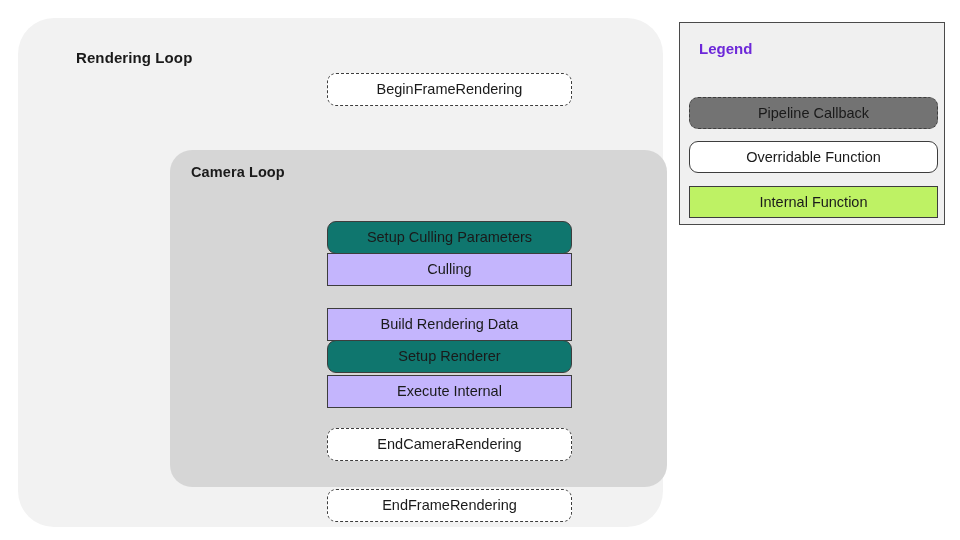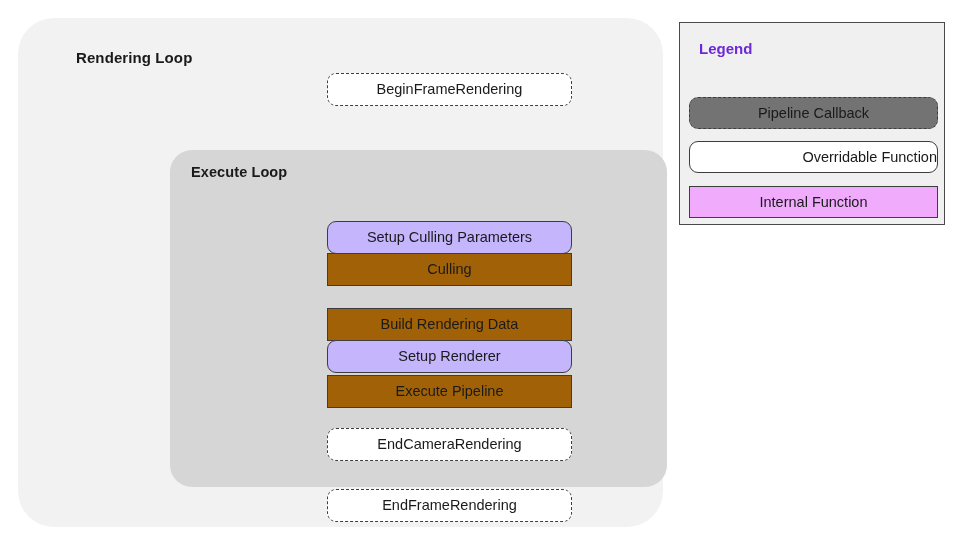--- a/index.html
+++ b/index.html
@@ -85,27 +85,27 @@
     line-height: 1;
   }
   
   .node.callback {
     background: #ffffff;
     border: 1px dashed #3d3d3d;
     border-radius: 9px;
   }
   
   .node.overridable {
+    background: #0f766e;
+    border: 1px solid #3d3d3d;
+    border-radius: 9px;
+  }
+  
+  .node.internal {
     background: #c4b5fd;
-    border: 1px solid #3d3d3d;
-    border-radius: 9px;
-  }
-  
-  .node.internal {
-    background: #a16207;
     border: 1px solid #3d3d3d;
     border-radius: 0;
   }
 
   
   .legend-panel {
     position: absolute;
     left: 679px;
     top: 22px;
     width: 266px;
@@ -139,38 +139,37 @@
   }
   .legend-item.callback {
     background: #737373;
     border: 1px dashed #3d3d3d;
     border-radius: 9px;
   }
   .legend-item.overridable {
     background: #ffffff;
     border: 1px solid #3d3d3d;
     border-radius: 9px;
-    justify-content: flex-end;
   }
   .legend-item.internal {
-    background: #f0abfc;
+    background: #bef264;
     border: 1px solid #3d3d3d;
     border-radius: 0;
   }
 </style>
 </head>
 <body>
 
 <div id="diagram-canvas">
 
   <div class="outer-loop">
     <div class="outer-loop-title">Rendering Loop</div>
 
     <div class="inner-loop">
-      <div class="inner-loop-title">Execute Loop</div>
+      <div class="inner-loop-title">Camera Loop</div>
     </div>
   </div>
 
   <div class="node callback" style="top:73px">
     <span>BeginFrameRendering</span>
   </div>
 
 
   <div class="node overridable" style="top:221px">
     <span>Setup Culling Parameters</span>
@@ -182,21 +181,21 @@
 
   <div class="node internal" style="top:308px">
     <span>Build Rendering Data</span>
   </div>
 
   <div class="node overridable" style="top:340px">
     <span>Setup Renderer</span>
   </div>
 
   <div class="node internal" style="top:375px">
-    <span>Execute Pipeline</span>
+    <span>Execute Internal</span>
   </div>
 
   <div class="node callback" style="top:428px">
     <span>EndCameraRendering</span>
   </div>
 
   <div class="node callback" style="top:489px">
     <span>EndFrameRendering</span>
   </div>
 

